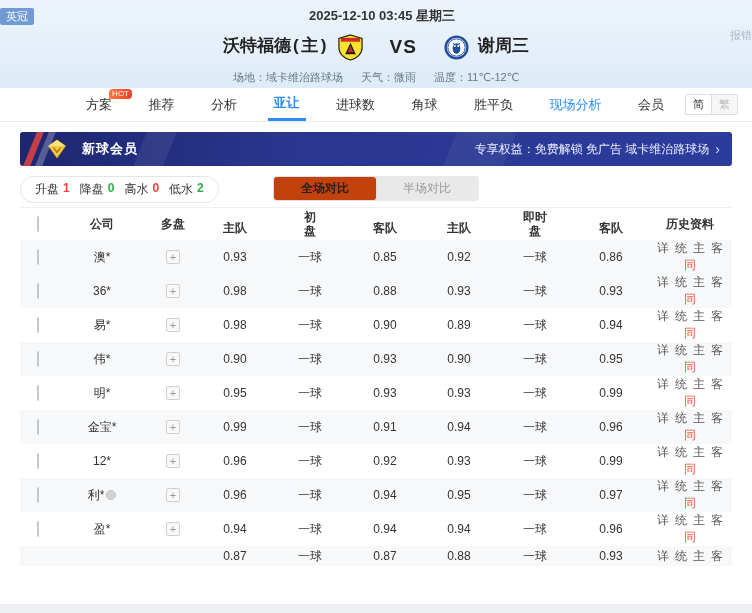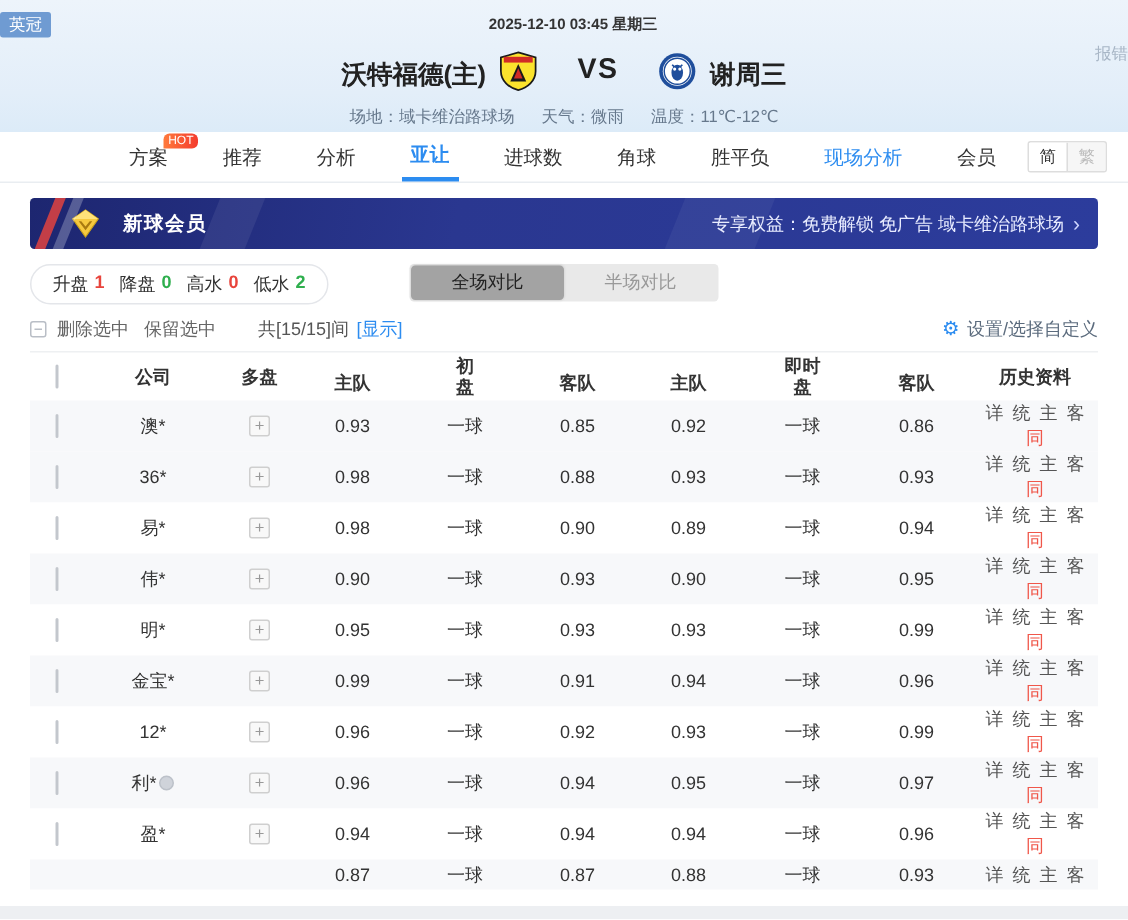--- a/index.html
+++ b/index.html
@@ -4,24 +4,24 @@
 <style>
   * { margin:0; padding:0; box-sizing:border-box; }
   html,body { background:#fff; }
   body { font-family:"Liberation Sans","DejaVu Sans",sans-serif; width:752px; height:613px; overflow:hidden; }
   .page { position:relative; width:752px; height:613px; background:#fff; overflow:hidden; }
 
   
   .match-header { height:88px; background:linear-gradient(180deg,#edf4fb 0%,#e3eef9 70%,#dcebf8 100%); text-align:center; padding-top:7px; }
   .mh-top { display:flex; justify-content:space-between; align-items:center; gap:8px; height:18px; }
   .league-badge { background:#6f9bd2; color:#fff; font-size:11px; padding:1px 6px; border-radius:2px; }
-  .match-date { font-size:10px; font-weight:bold; color:#333; }
+  .match-date { font-size:13px; font-weight:bold; color:#333; }
   .report-error { font-size:11px; color:#a8b6c6; cursor:pointer;margin-top:38px; }
   .mh-teams { display:flex; justify-content:center; align-items:center; gap:26px; height:40px; margin-top:2px; }
-  .team { display:flex; align-items:flex-end; gap:8px; }
+  .team { display:flex; align-items:flex-start; gap:8px;font-family:Liberation Mono, monospace; }
   .team-name { font-size:17px; font-weight:bold; color:#222; }
   .vs { font-size:19px; font-weight:bold; color:#222; letter-spacing:1px; }
   .crest { width:27px; height:27px; display:inline-block; }
   .mh-meta { margin-top:3px; font-size:11px; color:#66788c; display:flex; justify-content:center; gap:18px; }
 
   
   .nav { height:34px; background:#fff; border-bottom:1px solid #e9edf1; display:flex; align-items:stretch; padding:0 14px 0 80px; }
   .nav-tabs { display:flex; flex:1; justify-content:space-between; max-width:590px; }
   .nav-tab { position:relative; display:flex; align-items:center; font-size:13px; color:#333; padding:0 6px; cursor:pointer; }
   .nav-tab.active { color:#2c8cf0; font-weight:bold; border-bottom:3px solid #2c8cf0; }
@@ -43,21 +43,21 @@
   .diamond-wrap { margin-left:26px; display:flex; align-items:center; }
   .banner-right { margin-left:auto; margin-right:12px; display:flex; align-items:center; gap:6px; color:#e8ecff; font-size:12px; }
   .banner-chevron { font-size:14px; color:#cfd6ff; }
 
   
   .filter-row { position:relative; margin:10px 20px 0; height:26px; }
   .stats-pill { position:absolute; left:0; top:0; display:flex; align-items:center; gap:10px; background:#fff; border:1px solid #e4e6ea; border-radius:14px; padding:4px 14px; font-size:12px; color:#333;text-align:right; }
   .stat { display:flex; gap:4px; }
   .segmented { position:absolute; left:50%; transform:translateX(-50%); top:0; display:flex; background:#e9e9e9; border-radius:3px; padding:1px; }
   .seg-tab { width:102px; text-align:center; font-size:12px; line-height:23px; color:#999; border-radius:3px; cursor:pointer; }
-  .seg-tab.active { background:#a3a3a3; color:#222; font-weight:normal; box-shadow:0 0 2px rgba(0,0,0,.15); }
+  .seg-tab.active { background:#c2410c; color:#222; font-weight:bold; box-shadow:0 0 2px rgba(0,0,0,.15); }
 
   
   .toolbar { margin:7px 20px 0; height:20px; display:flex; align-items:center; font-size:12px; color:#666; }
   .sel-icon { width:11px; height:11px; border:1px solid #b9bec6; border-radius:2px; position:relative; margin-right:7px; }
   .sel-icon::after { content:""; position:absolute; left:2px; top:4px; width:5px; height:1.5px; background:#b9bec6; }
   .tb-link { margin-right:10px; cursor:pointer; }
   .tb-count { margin-left:18px; color:#555; }
   .tb-show { color:#2c8cf0; margin-left:5px; cursor:pointer; }
   .tb-right { margin-left:auto; display:flex; align-items:center; gap:5px; color:#5b6b7d; }
   .gear { color:#2c8cf0; font-size:13px; }
@@ -197,31 +197,20 @@
           <span>低水</span>
           <span style="color: rgb(47, 175, 78); font-weight: bold;">2</span>
         </span>
       </div>
     <div class="segmented" id="segmented">
         <div class="seg-tab active">全场对比</div>
         <div class="seg-tab">半场对比</div>
       </div>
   </div>
 
-  <div class="toolbar">
-    <span class="sel-icon"></span>
-    <span class="tb-link">删除选中</span>
-    <span class="tb-link">保留选中</span>
-    <span class="tb-count">共[15/15]间</span>
-    <span class="tb-show">[显示]</span>
-    <div class="tb-right">
-      <span class="gear">⚙</span>
-      <span>设置/选择自定义</span>
-    </div>
-  </div>
 
   <div class="table-wrap">
     <table>
       <colgroup>
         <col style="width:36px">
           <col style="width:92px">
           <col style="width:50px">
         <col style="width:74px">
           <col style="width:76px">
           <col style="width:74px">

